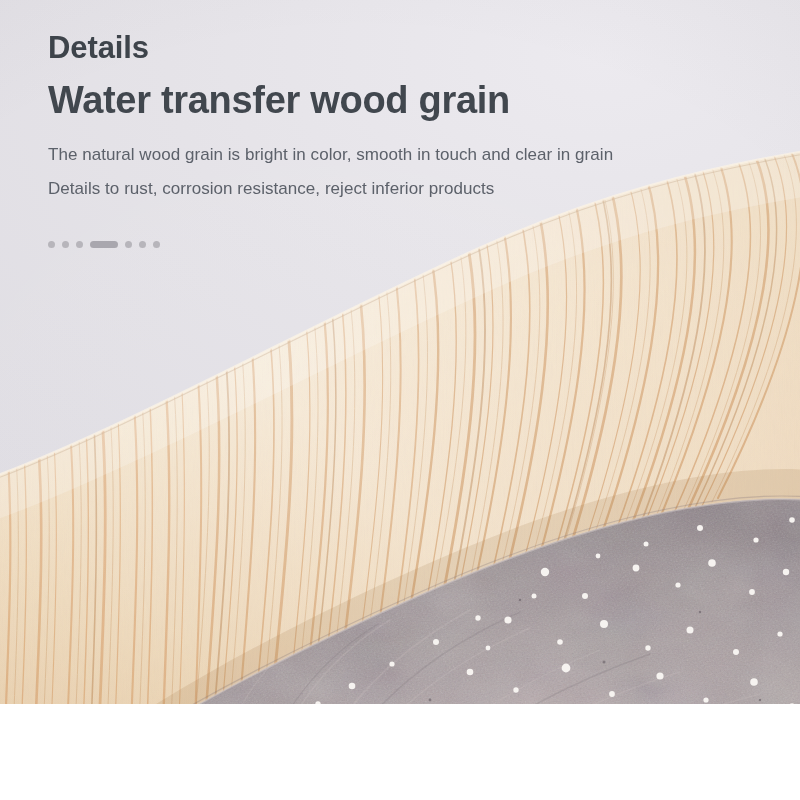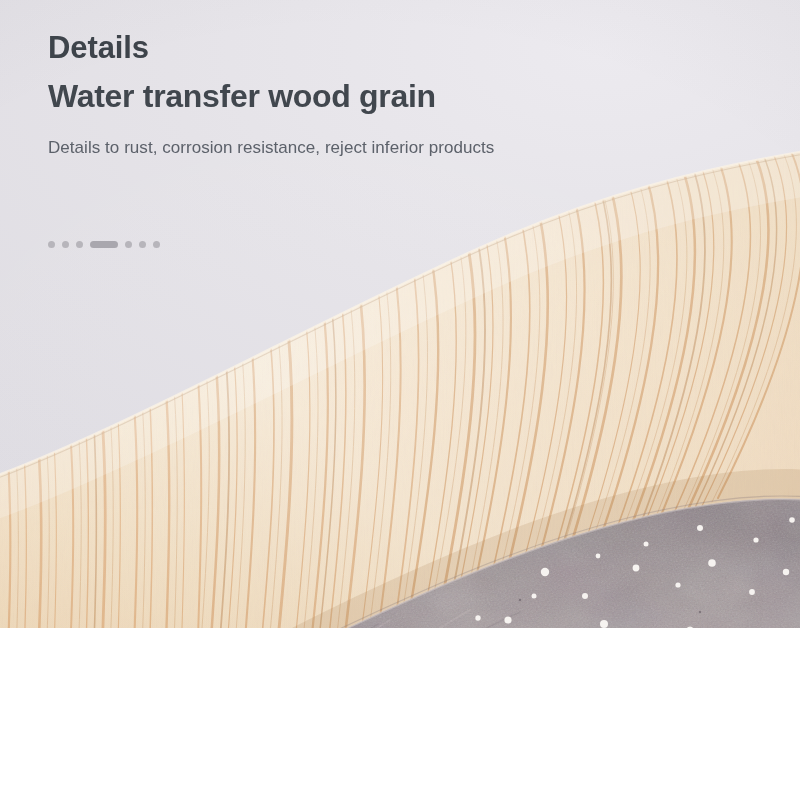--- a/index.html
+++ b/index.html
@@ -3,21 +3,21 @@
 <meta charset="utf-8">
 <style>
   html, body {
     margin: 0;
     padding: 0;
     background: #ffffff;
   }
   #stage {
     position: relative;
     width: 800px;
-    height: 628px;
+    height: 704px;
     overflow: hidden;
     font-family: "Liberation Sans", sans-serif;
     background: #e4e2e7;
   }
 
   
   .bg-wash {
     position: absolute;
     inset: 0;
     background:
@@ -36,21 +36,21 @@
   .kicker {
     font-size: 31px;
     font-weight: 700;
     color: #3e444b;
     letter-spacing: -0.1px;
     line-height: 1.15;
     margin: 0 0 12px 0;
     white-space: nowrap;
   }
   .headline {
-    font-size: 32px;
+    font-size: 38px;
     font-weight: 700;
     color: #41474e;
     letter-spacing: -0.3px;
     line-height: 1.18;
     margin: 0 0 16px 0;
     white-space: nowrap;
   }
   .sub-line {
     font-size: 17px;
     font-weight: 400;
@@ -403,20 +403,21 @@
         <path d="M 810,497 C 700,489 556,531 418,593 C 296,647 150,721 30,807" stroke="#7d7078" stroke-width="1.2" fill="none" opacity="0.30"></path>
       </g>
     </svg>
   </div>
 
   <div class="vignette"></div>
 
   <div class="text-block">
     <div class="kicker">Details</div>
     <div class="headline">Water transfer wood grain</div>
+    <div class="sub-line">The natural wood grain is bright in color, smooth in touch and clear in grain</div>
     <div class="sub-line">Details to rust, corrosion resistance, reject inferior products</div>
   </div>
 
   <div class="dots">
     <span class="dot"></span>
     <span class="dot"></span>
     <span class="dot"></span>
     <span class="dot active"></span>
     <span class="dot"></span>
     <span class="dot"></span>

